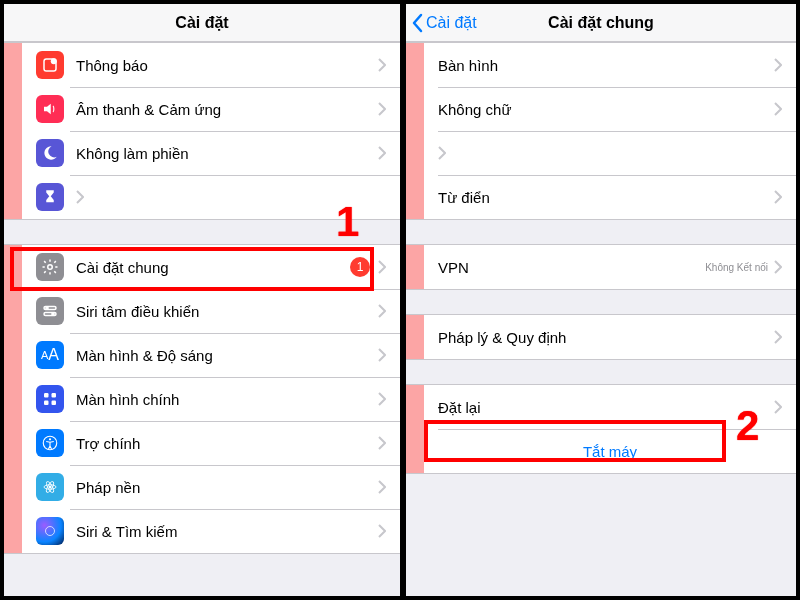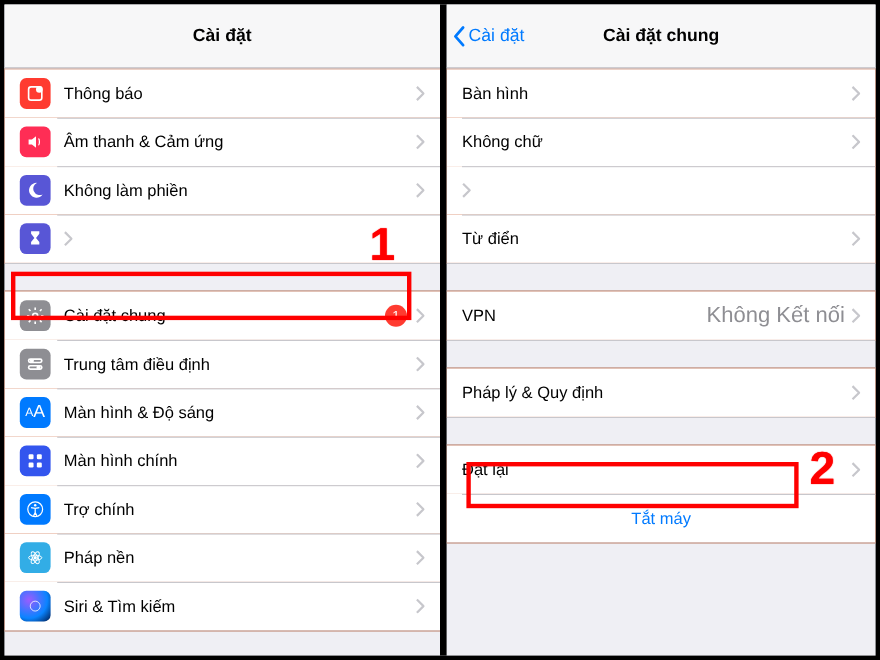--- a/index.html
+++ b/index.html
@@ -25,21 +25,21 @@
     overflow: hidden;
     position: relative;
   }
   .pane + .pane {
     border-left: 6px solid #000;
   }
 
   
   .navbar {
     position: relative;
-    height: 58px;
+    height: 38px;
     display: flex;
     align-items: center;
     justify-content: center;
     background: #f7f7f8;
     border-bottom: 1px solid #c8c7cc;
     flex-shrink: 0;
   }
   .nav-title {
     font-weight: 600;
     font-size: 16px;
@@ -58,23 +58,24 @@
   }
   .nav-back svg { width: 14px; height: 20px; }
 
   .scroll {
     flex: 1;
     overflow-y: hidden;
   }
 
   
   .group {
-    background: #c2410c;
+    background: #fca5a5;
     border-top: 1px solid #c8c7cc;
     border-bottom: 1px solid #c8c7cc;
+    padding-left: 18px;
   }
   .gap { height: 24px; }
   .row {
     display: flex;
     align-items: center;
     min-height: 44px;
     padding: 0 14px 0 14px;
     background: #fff;
     position: relative;
     cursor: pointer;
@@ -99,21 +100,21 @@
     align-items: center;
     justify-content: center;
   }
   .row .label {
     flex: 1;
     font-size: 15px;
     color: #000;
   }
   .row .detail {
     color: #8e8e93;
-    font-size: 20px;
+    font-size: 10px;
     margin-right: 6px;
   }
   .row .chev {
     color: #c7c7cc;
     flex-shrink: 0;
   }
   .row .chev svg { width: 8px; height: 14px; display:block; }
   .row .badge {
     background: #ff3b30;
     color: #fff;
@@ -247,21 +248,21 @@
         </div>
         <div class="row">
           <div class="icon bg-gray">
             <svg viewBox="0 0 24 24" fill="none" stroke="#fff" stroke-width="2">
                 <rect x="4" y="6" width="16" height="4" rx="2"></rect>
                 <rect x="4" y="14" width="16" height="4" rx="2"></rect>
                 <circle cx="8" cy="8" r="1.5" fill="#fff"></circle>
                 <circle cx="16" cy="16" r="1.5" fill="#fff"></circle>
               </svg>
           </div>
-          <div class="label">Trung tâm điều định</div>
+          <div class="label">Siri tâm điều khiển</div>
           <div class="chev">
               <svg viewBox="0 0 8 14">
                 <path d="M1 1l6 6-6 6" stroke="#c7c7cc" stroke-width="2" fill="none"></path>
               </svg>
             </div>
         </div>
         <div class="row">
           <div class="icon bg-blue">
             <span class="glyph" style="font-size:11px">A</span>
               <span class="glyph" style="font-size:16px">A</span>

